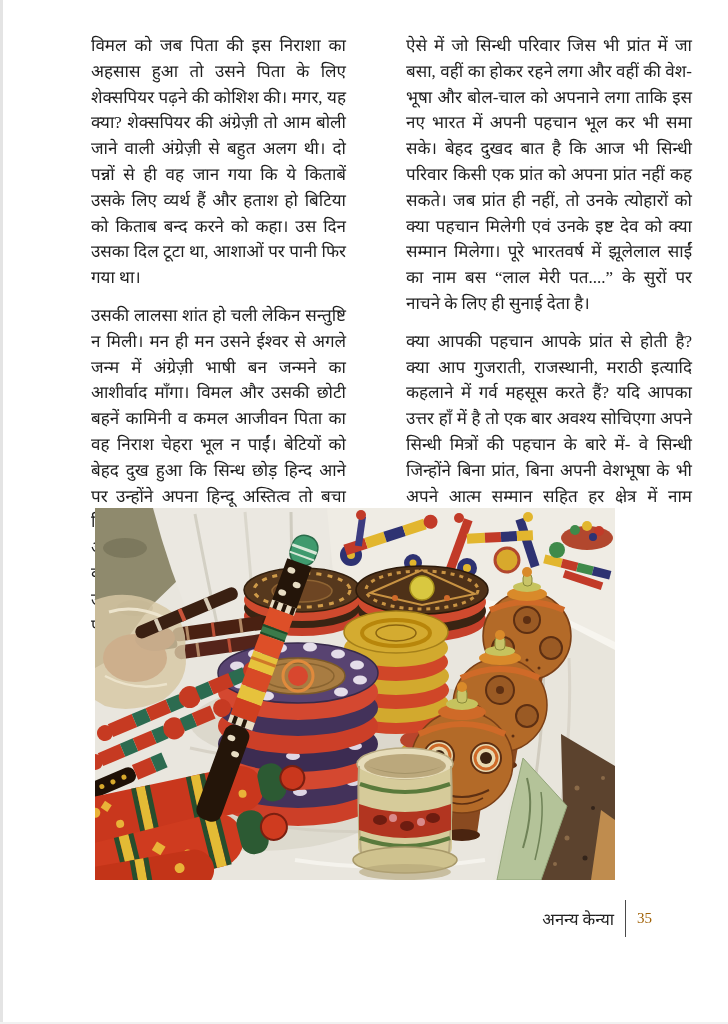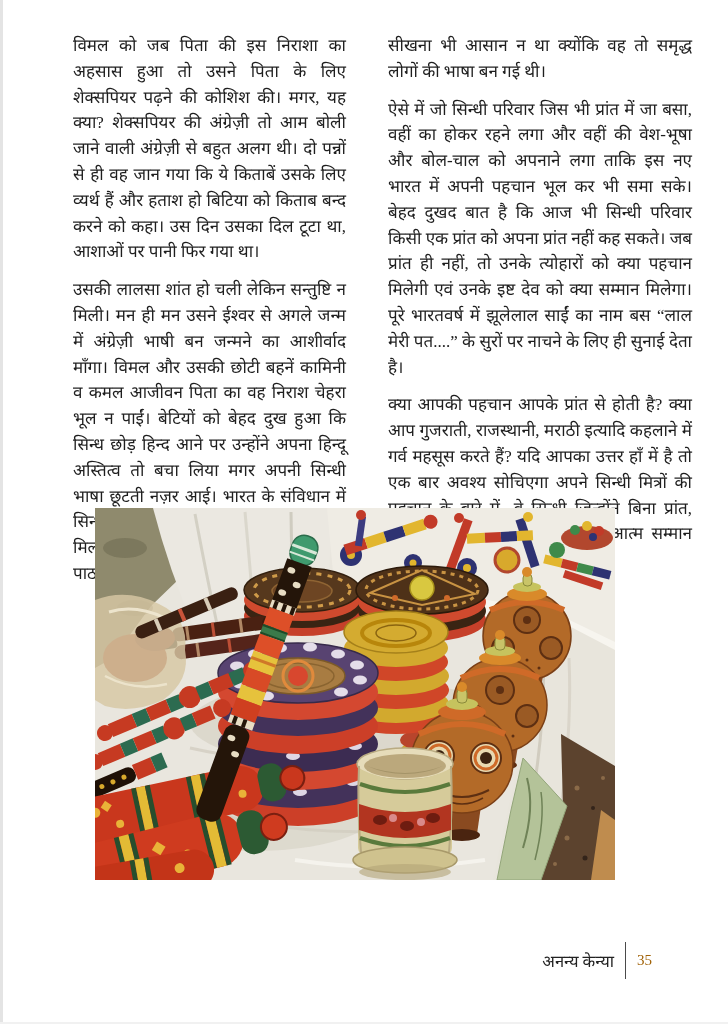--- a/index.html
+++ b/index.html
@@ -2,44 +2,43 @@
 <html><head>
 <meta charset="utf-8">
 <style>
   html,body{margin:0;padding:0;background:#ffffff;}
   .page{position:relative;width:728px;height:1024px;background:#ffffff;overflow:hidden;
         font-family:"Liberation Serif","DejaVu Serif",serif;}
   .edge-left{position:absolute;left:0;top:0;width:3px;height:100%;background:#e4e4e4;}
   .edge-bottom{position:absolute;left:0;bottom:0;width:100%;height:2px;background:#f1f1f1;}
   .col{position:absolute;top:33px;color:#1e1e1e;font-size:17px;line-height:25.8px;
        text-align:justify;text-justify:inter-word;}
-  .col p{margin:0 0 12px 0;}
+  .col p{margin:0 0 12px 18px;}
   .col-left{left:73px;width:273px;}
   .col-right{left:388px;width:304px;}
   .photo{position:absolute;left:95px;top:508px;width:520px;height:372px;margin:0;}
   .photo svg{display:block;width:100%;height:100%;}
-  .page-footer{position:absolute;top:942px;right:76px;display:flex;align-items:center;gap:11px;color:#222;}
+  .page-footer{position:absolute;top:900px;right:76px;display:flex;align-items:center;gap:11px;color:#222;}
   .journal{font-size:16.5px;white-space:nowrap;}
   .pagenum{font-size:15px;color:#a16207;}
   .fdiv{width:1px;height:37px;background:#4a4a4a;}
 </style>
 </head>
 <body>
 
 <div class="page">
   <div class="edge-left"></div>
   <div class="edge-bottom"></div>
 
   <div class="col col-left">
     <p>विमल को जब पिता की इस निराशा का अहसास हुआ तो उसने पिता के लिए शेक्सपियर पढ़ने की कोशिश की। मगर, यह क्या? शेक्सपियर की अंग्रेज़ी तो आम बोली जाने वाली अंग्रेज़ी से बहुत अलग थी। दो पन्नों से ही वह जान गया कि ये किताबें उसके लिए व्यर्थ हैं और हताश हो बिटिया को किताब बन्द करने को कहा। उस दिन उसका दिल टूटा था, आशाओं पर पानी फिर गया था।</p>
     <p>उसकी लालसा शांत हो चली लेकिन सन्तुष्टि न मिली। मन ही मन उसने ईश्वर से अगले जन्म में अंग्रेज़ी भाषी बन जन्मने का आशीर्वाद माँगा। विमल और उसकी छोटी बहनें कामिनी व कमल आजीवन पिता का वह निराश चेहरा भूल न पाईं। बेटियों को बेहद दुख हुआ कि सिन्ध छोड़ हिन्द आने पर उन्होंने अपना हिन्दू अस्तित्व तो बचा लिया मगर अपनी सिन्धी भाषा छूटती नज़र आई। भारत के संविधान में सिन्धी भाषा को कई वर्षों तक पहचान न मिलने के कारण उनकी भाषा किसी भी पाठशाला में नहीं पढ़ाई जा रही थी। अंग्रेज़ी</p>
   </div>
 
   <div class="col col-right">
-    <p>सीखना भी आसान न था क्योंकि वह तो समृद्ध लोगों की भाषा बन गई थी।</p>
     <p>ऐसे में जो सिन्धी परिवार जिस भी प्रांत में जा बसा, वहीं का होकर रहने लगा और वहीं की वेश-भूषा और बोल-चाल को अपनाने लगा ताकि इस नए भारत में अपनी पहचान भूल कर भी समा सके। बेहद दुखद बात है कि आज भी सिन्धी परिवार किसी एक प्रांत को अपना प्रांत नहीं कह सकते। जब प्रांत ही नहीं, तो उनके त्योहारों को क्या पहचान मिलेगी एवं उनके इष्ट देव को क्या सम्मान मिलेगा। पूरे भारतवर्ष में झूलेलाल साईं का नाम बस “लाल मेरी पत....” के सुरों पर नाचने के लिए ही सुनाई देता है।</p>
     <p>क्या आपकी पहचान आपके प्रांत से होती है? क्या आप गुजराती, राजस्थानी, मराठी इत्यादि कहलाने में गर्व महसूस करते हैं? यदि आपका उत्तर हाँ में है तो एक बार अवश्य सोचिएगा अपने सिन्धी मित्रों की पहचान के बारे में- वे सिन्धी जिन्होंने बिना प्रांत, बिना अपनी वेशभूषा के भी अपने आत्म सम्मान सहित हर क्षेत्र में नाम कमाया है।</p>
   </div>
 
   <figure class="photo" role="img" aria-label="Stall of colourful lacquered wooden handicrafts: painted disc boxes, rolling pins, carved jars, a mortar with striped pestle and wooden toys on a white cloth-covered table">
     <svg viewBox="0 0 520 372" preserveAspectRatio="none">
 
       <rect width="520" height="372" fill="#e9e6de"></rect>
 
       <g>

